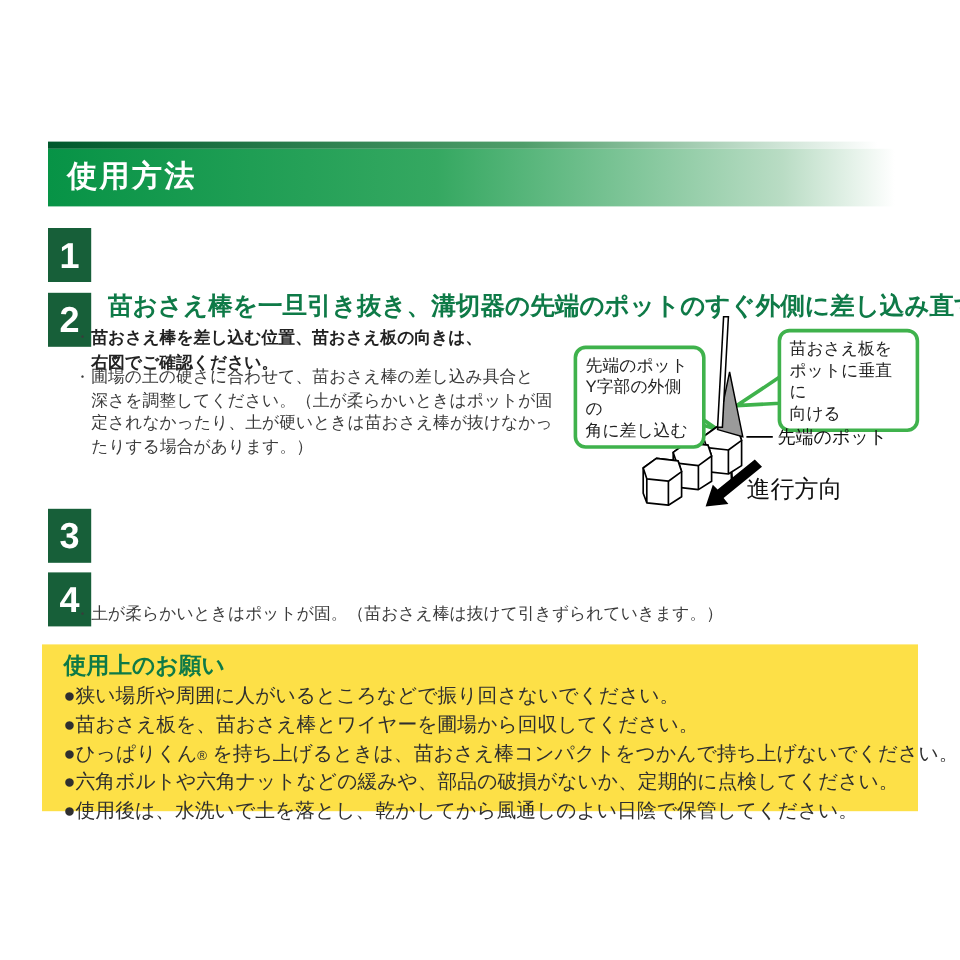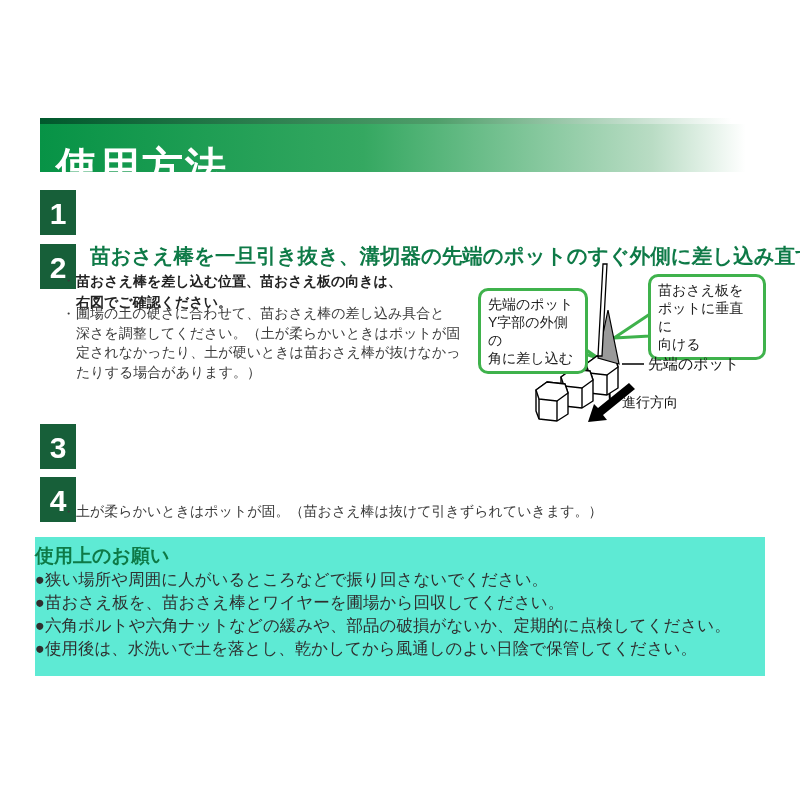--- a/index.html
+++ b/index.html
@@ -4,46 +4,46 @@
 <style>
   html,body{margin:0;padding:0;background:#fff;}
   .page{position:relative;width:800px;height:800px;background:#fff;overflow:hidden;
         font-family:"Liberation Sans","DejaVu Sans",sans-serif;color:#3b3b3b;}
   
   .header{position:absolute;left:40px;top:118px;width:720px;height:54px;}
   .header-strip{position:absolute;left:0;top:0;width:100%;height:6px;
         background:linear-gradient(to right,#00582c 0%,#4f9e6a 55%,#ffffff 96%);}
   .header-bar{position:absolute;left:0;top:6px;width:100%;height:48px;
         background:linear-gradient(to right,#079346 0%,#35a861 45%,#b9dcc4 85%,#ffffff 98%);}
-  .header-title{position:absolute;left:16px;top:16px;font-size:41px;font-weight:bold;color:#fff;letter-spacing:2px;}
+  .header-title{position:absolute;left:16px;top:6px;font-size:25px;font-weight:bold;color:#fff;letter-spacing:2px;}
   
   .step-num{position:absolute;left:40px;width:36px;height:45px;background:#175f39;color:#fff;
         font-size:30px;font-weight:bold;text-align:center;line-height:47px;}
   .step-head{position:absolute;left:90px;color:#0e7a47;font-weight:bold;font-size:20.5px;line-height:27px;white-space:nowrap;}
   .reg{font-size:12px;font-weight:bold;}
   .reg-sm{font-size:11px;}
   
   .bullet{position:absolute;display:flex;}
   .bmark{width:14px;font-size:13px;line-height:20px;flex:none;}
   .btext{white-space:pre-line;font-size:14px;line-height:19.5px;}
   .btext.bold{font-weight:bold;color:#222;line-height:20.5px;}
   
   .diagram{position:absolute;left:470px;top:258px;width:320px;height:180px;}
   .diagram svg{position:absolute;left:0;top:0;}
   .bubble{position:absolute;background:#fff;border:3px solid #3fb24c;border-radius:10px;
         padding:4px 7px;font-size:14px;line-height:18px;color:#222;white-space:pre-line;}
   .bubble-left{left:8px;top:30px;width:90px;}
   .bubble-right{left:178px;top:16px;width:98px;}
   .diag-label{position:absolute;font-size:15px;color:#111;white-space:nowrap;}
   .tip-label{left:178px;top:97px;}
-  .dir-label{left:152px;top:136px;font-size:14px;}
+  .dir-label{left:152px;top:136px;font-size:20px;}
   
-  .notice{position:absolute;left:35px;top:537px;width:730px;height:139px;background:#5eead4;box-sizing:border-box;padding:6px 0;}
+  .notice{position:absolute;left:35px;top:537px;width:730px;height:139px;background:#fde047;box-sizing:border-box;padding:6px 18px;}
   .notice-title{color:#0e7a47;font-weight:bold;font-size:19px;line-height:26px;}
-  .notice-item{font-size:16.5px;line-height:22px;color:#2f2f2f;white-space:nowrap;font-family:Liberation Serif, serif;}
+  .notice-item{font-size:16.5px;line-height:22px;color:#2f2f2f;white-space:nowrap;}
 </style>
 </head>
 <body>
 
 <div class="page">
 
   <div class="header">
     <div class="header-strip"></div>
     <div class="header-bar">
       <span class="header-title">使用方法</span>
@@ -120,17 +120,18 @@
   <div class="step-num" style="top:477px;">4</div>
   <div class="bullet" style="left:62px;top:502px;width:560px;">
     <span class="bmark">・</span>
     <div class="btext">土が柔らかいときはポットが固。（苗おさえ棒は抜けて引きずられていきます。）</div>
   </div>
 
   <div class="notice">
     <div class="notice-title">使用上のお願い</div>
     <div class="notice-item"><span>●狭い場所や周囲に人がいるところなどで振り回さないでください。</span><span class="reg-sm"></span><span></span></div>
     <div class="notice-item"><span>●苗おさえ板を、苗おさえ棒とワイヤーを圃場から回収してください。</span><span class="reg-sm"></span><span></span></div>
+    <div class="notice-item"><span>●ひっぱりくん</span><span class="reg-sm">®</span><span> を持ち上げるときは、苗おさえ棒コンパクトをつかんで持ち上げないでください。</span></div>
     <div class="notice-item"><span>●六角ボルトや六角ナットなどの緩みや、部品の破損がないか、定期的に点検してください。</span><span class="reg-sm"></span><span></span></div>
     <div class="notice-item"><span>●使用後は、水洗いで土を落とし、乾かしてから風通しのよい日陰で保管してください。</span><span class="reg-sm"></span><span></span></div>
   </div>
 
 </div>
 
 </body></html>

